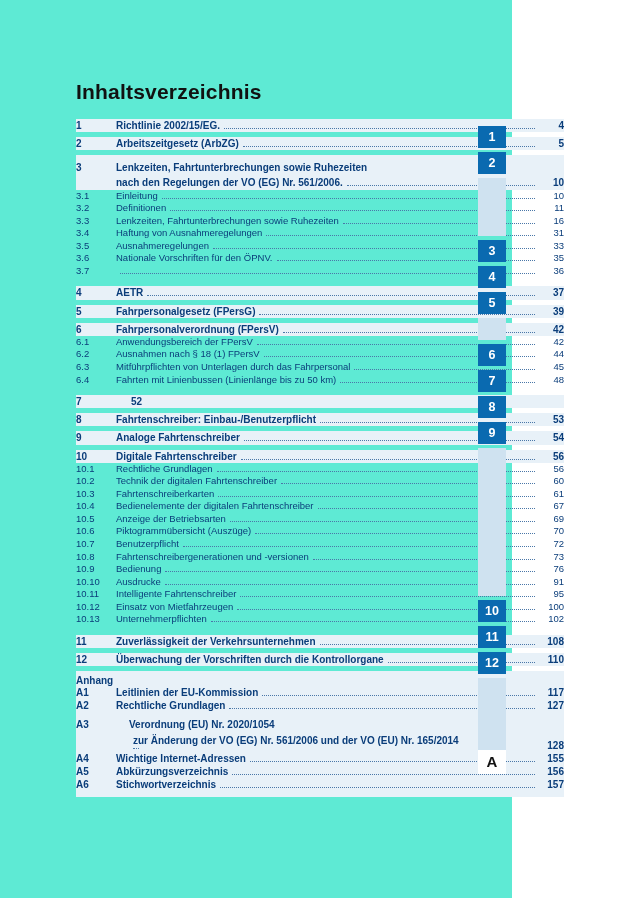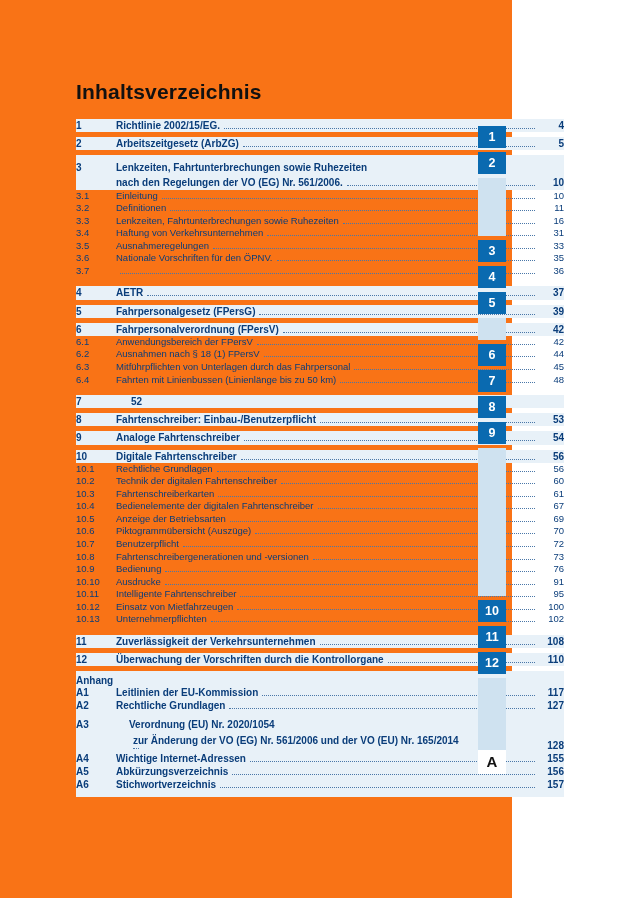--- a/index.html
+++ b/index.html
@@ -11,21 +11,21 @@
     height: 898px;
     background: #ffffff;
     font-family: "Liberation Sans", sans-serif;
     color: #1a1a1a;
     overflow: hidden;
   }
   .page {
     position: relative;
     width: 512px;
     height: 898px;
-    background: #f97316;
+    background: #5eead4;
   }
   .title {
     position: absolute;
     left: 76px;
     top: 80px;
     font-size: 21px;
     font-weight: bold;
     color: #111111;
     letter-spacing: 0.2px;
   }
@@ -195,21 +195,21 @@
       <span class="num">3.3</span>
       <span class="txtwrap">
         <span class="txt">Lenkzeiten, Fahrtunterbrechungen sowie Ruhezeiten</span>
         <span class="dots"></span>
       </span>
       <span class="pg">16</span>
     </div>
     <div class="row">
       <span class="num">3.4</span>
       <span class="txtwrap">
-        <span class="txt">Haftung von Verkehrsunternehmen</span>
+        <span class="txt">Haftung von Ausnahmeregelungen</span>
         <span class="dots"></span>
       </span>
       <span class="pg">31</span>
     </div>
     <div class="row">
       <span class="num">3.5</span>
       <span class="txtwrap">
         <span class="txt">Ausnahmeregelungen</span>
         <span class="dots"></span>
       </span>

